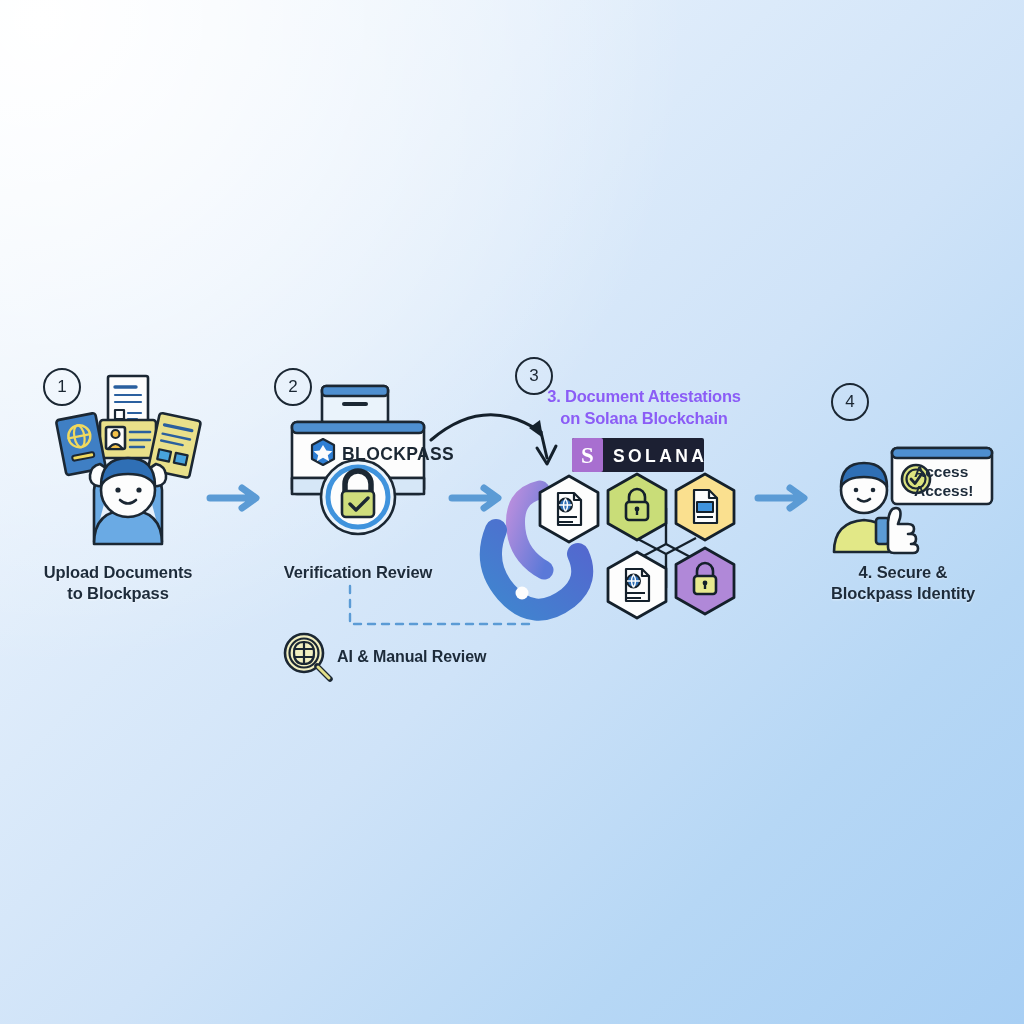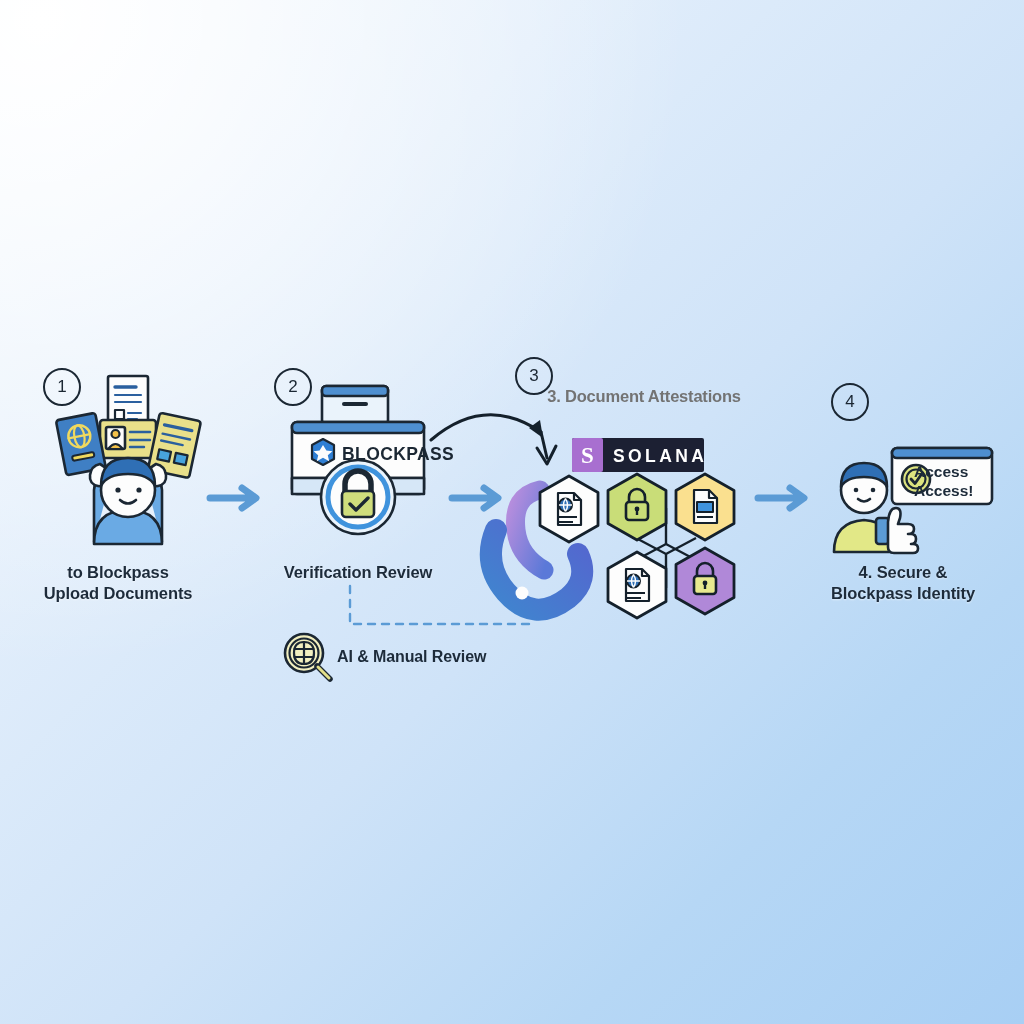--- a/index.html
+++ b/index.html
@@ -17,21 +17,21 @@
     font-size:16.5px;line-height:21px;letter-spacing:-.1px;
     text-shadow:0 1px 2px rgba(255,255,255,.55);
   }
   .stepnum{
     width:34px;height:34px;border:2px solid #1b2733;border-radius:50%;
     display:flex;align-items:center;justify-content:center;
     font-size:17px;color:#1b2733;background:transparent;font-weight:normal;
   }
   .arrow{display:block;}
   .ttl{
-    color:#737373;font-weight:bold;font-size:16.5px;line-height:21.5px;
+    color:#8b5cf6;font-weight:bold;font-size:16.5px;line-height:21.5px;
     text-align:center;letter-spacing:-.2px;
   }
   .rvw{color:#1d2b3a;font-size:16px;font-weight:700;letter-spacing:-.1px;}
   svg{display:block;overflow:visible;}
 </style>
 </head>
 <body>
 
 <div id="stage">
 
@@ -91,22 +91,22 @@
         <circle cx="80" cy="118" r="27" fill="#fdfdfd"></circle>
         <path d="M53 114 q0 -28 27 -28 q27 0 27 28 q-6 -12 -27 -12 q-21 0 -27 12 z" fill="#2f6fb5"></path>
         <circle cx="70" cy="118" r="2.6" fill="#1b2733" stroke="none"></circle>
         <circle cx="91" cy="118" r="2.6" fill="#1b2733" stroke="none"></circle>
         <path d="M72 128 q8 7 16 0" fill="none"></path>
       </g>
     </svg>
   </div>
 
   <div class="abs lbl" style="left:18px;top:562px;width:200px;">
+    <div>Upload Documents</div>
     <div>to Blockpass</div>
-    <div>Upload Documents</div>
   </div>
 
   <div class="abs" style="left:208px;top:482px;">
     <svg class="arrow" width="58" height="32" viewBox="0 0 58 32">
       <path d="M2 16 H40 M34 6 L48 16 L34 26" fill="none" stroke="#5b9bd5" stroke-width="7" stroke-linecap="round" stroke-linejoin="round"></path>
     </svg>
   </div>
 
   <div class="abs" style="left:274px;top:368px;">
     <div class="stepnum">2</div>
@@ -182,20 +182,21 @@
       <path d="M112 52 L122 68 L131 50" fill="none" stroke="#14202b" stroke-width="3" stroke-linecap="round" stroke-linejoin="round"></path>
     </svg>
   </div>
 
   <div class="abs" style="left:515px;top:357px;">
     <div class="stepnum">3</div>
   </div>
 
   <div class="abs ttl" style="left:518px;top:386px;width:252px;">
     <div>3. Document Attestations</div>
+    <div>on Solana Blockchain</div>
   </div>
 
   <div class="abs" style="left:572px;top:438px;">
     <svg width="132" height="34" viewBox="0 0 132 34">
       <rect x="0" y="0" width="132" height="34" rx="2" fill="#1c2033"></rect>
       <rect x="0" y="0" width="31" height="34" rx="2" fill="#a86fd0"></rect>
       <text x="15.5" y="25" text-anchor="middle" font-family="Liberation Serif, serif" font-size="23" font-weight="bold" fill="#ffffff">S</text>
       <text x="41" y="24" font-family="Liberation Sans, sans-serif" font-size="17.5" font-weight="bold" fill="#ffffff" letter-spacing="3.4">SOLANA</text>
     </svg>
   </div>

